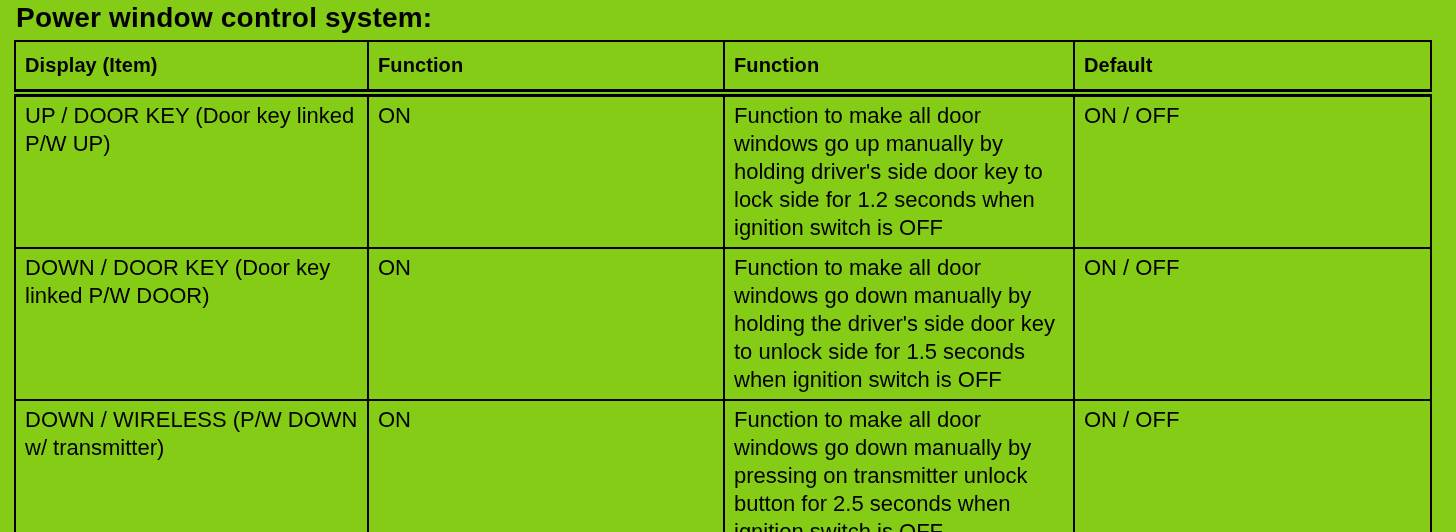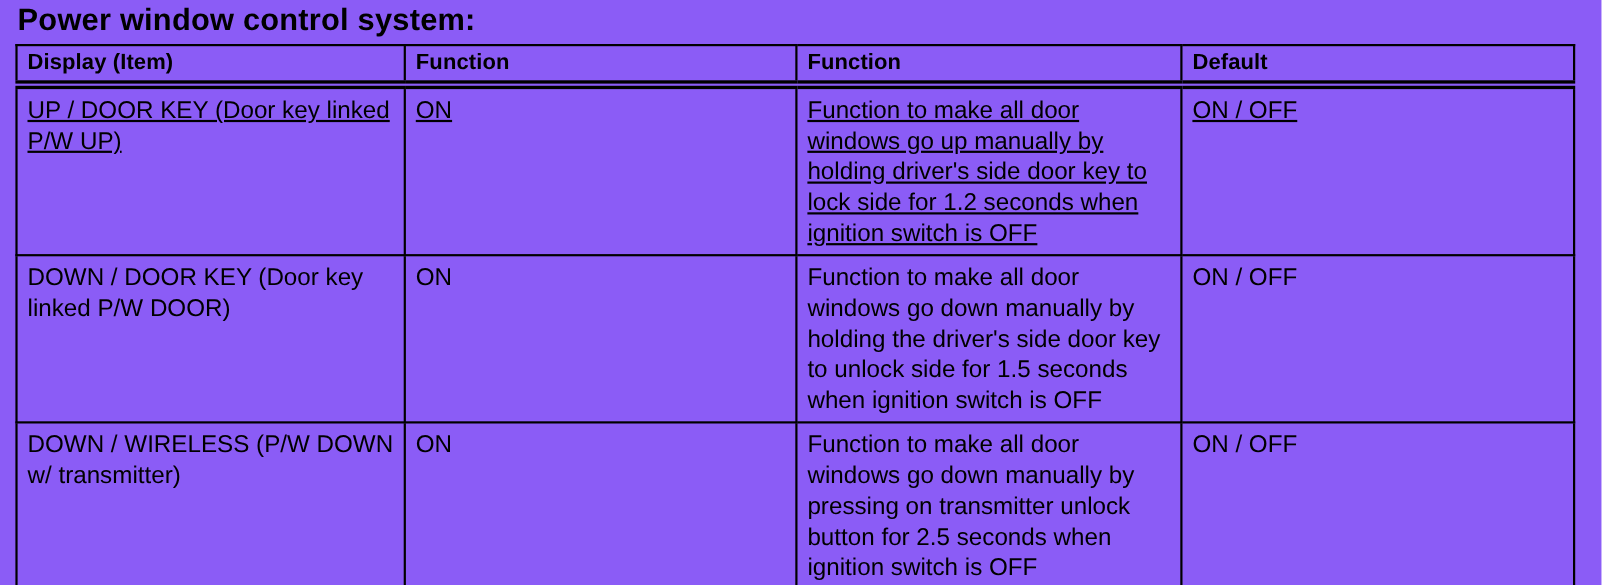--- a/index.html
+++ b/index.html
@@ -9,21 +9,21 @@
     width: 1456px;
     height: 532px;
     font-family: "Liberation Sans", "DejaVu Sans", sans-serif;
     color: #000000;
     -webkit-font-smoothing: antialiased;
   }
   .page {
     position: relative;
     width: 1456px;
     height: 532px;
-    background: #8b5cf6;
+    background: #84cc16;
     overflow: hidden;
   }
   .doc-title {
     position: absolute;
     left: 16px;
     top: 1px;
     font-size: 28px;
     line-height: 34px;
     font-weight: bold;
     letter-spacing: 0.2px;
@@ -39,37 +39,37 @@
     border: 2px solid #000000;
   }
   .settings-table th,
   .settings-table td {
     border: 2px solid #000000;
     box-sizing: border-box;
     text-align: left;
     overflow: hidden;
   }
   .settings-table thead th {
-    height: 36px;
+    height: 52px;
     vertical-align: middle;
     font-size: 20px;
     font-weight: bold;
     padding: 2px 6px 2px 9px;
     border-bottom: 8px double #000000;
     letter-spacing: 0.1px;
   }
   .settings-table tbody td {
     vertical-align: top;
     font-size: 22px;
     line-height: 28px;
     font-weight: normal;
     padding: 5px 5px 5px 9px;
     letter-spacing: 0px;
   }
-  .settings-table tbody tr.row-1 { height: 143px; text-decoration: underline; }
+  .settings-table tbody tr.row-1 { height: 143px; }
   .settings-table tbody tr.row-2 { height: 150px; }
   .settings-table tbody tr.row-3 { height: 154px; }
   .settings-table tbody tr.row-3 td { border-bottom: 3px solid #000000; }
 </style>
 </head>
 <body>
 
 <div class="page">
 
   <div class="doc-title">Power window control system:</div>

